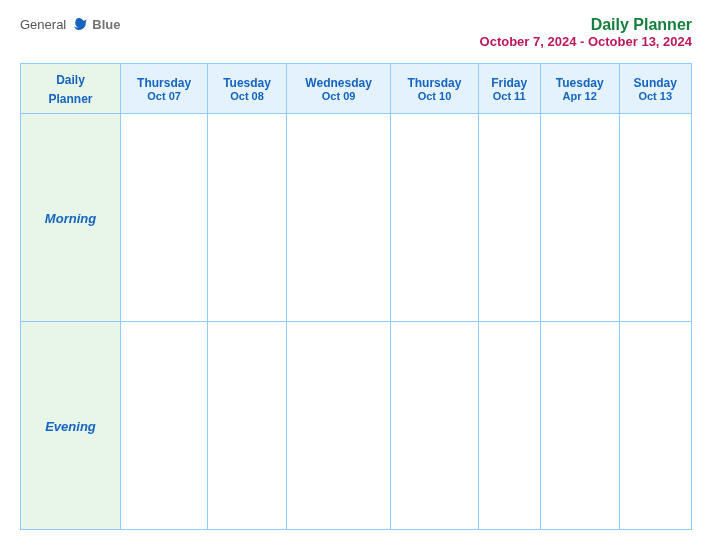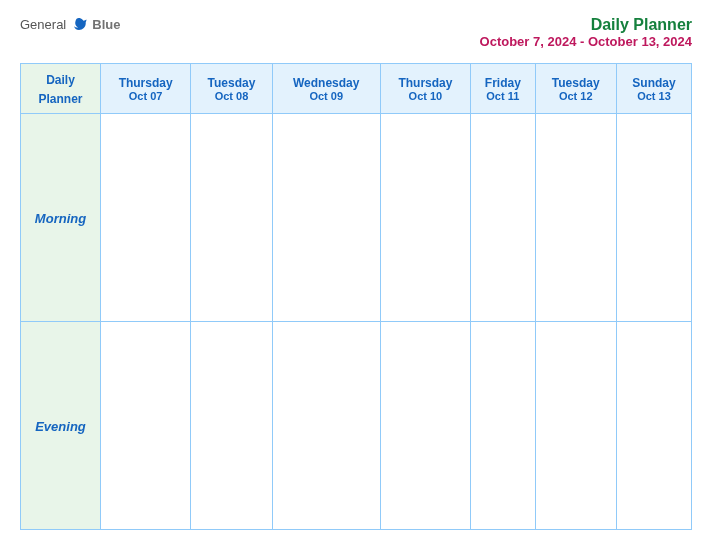--- a/index.html
+++ b/index.html
@@ -103,21 +103,21 @@
 
     .daily-planner-header {
       font-size: 12px;
       font-weight: bold;
       color: #1565c0;
       line-height: 1.3;
     }
 
     .time-label-cell {
       background: #e8f5e9;
-      width: 80px;
+      width: 100px;
       height: 100px;
     }
 
     .time-label {
       font-size: 13px;
       color: #1565c0;
       font-style: italic;
       font-weight: bold;
     }
 
@@ -167,21 +167,21 @@
       <th>
         <span class="day-name">Thursday</span>
         <span class="day-date">Oct 10</span>
       </th>
       <th>
         <span class="day-name">Friday</span>
         <span class="day-date">Oct 11</span>
       </th>
       <th>
         <span class="day-name">Tuesday</span>
-        <span class="day-date">Oct 12</span>
+        <span class="day-date">Apr 12</span>
       </th>
       <th>
         <span class="day-name">Sunday</span>
         <span class="day-date">Oct 13</span>
       </th>
     </tr>
   </thead>
   <tbody>
     <tr>
       <td class="time-label-cell">

